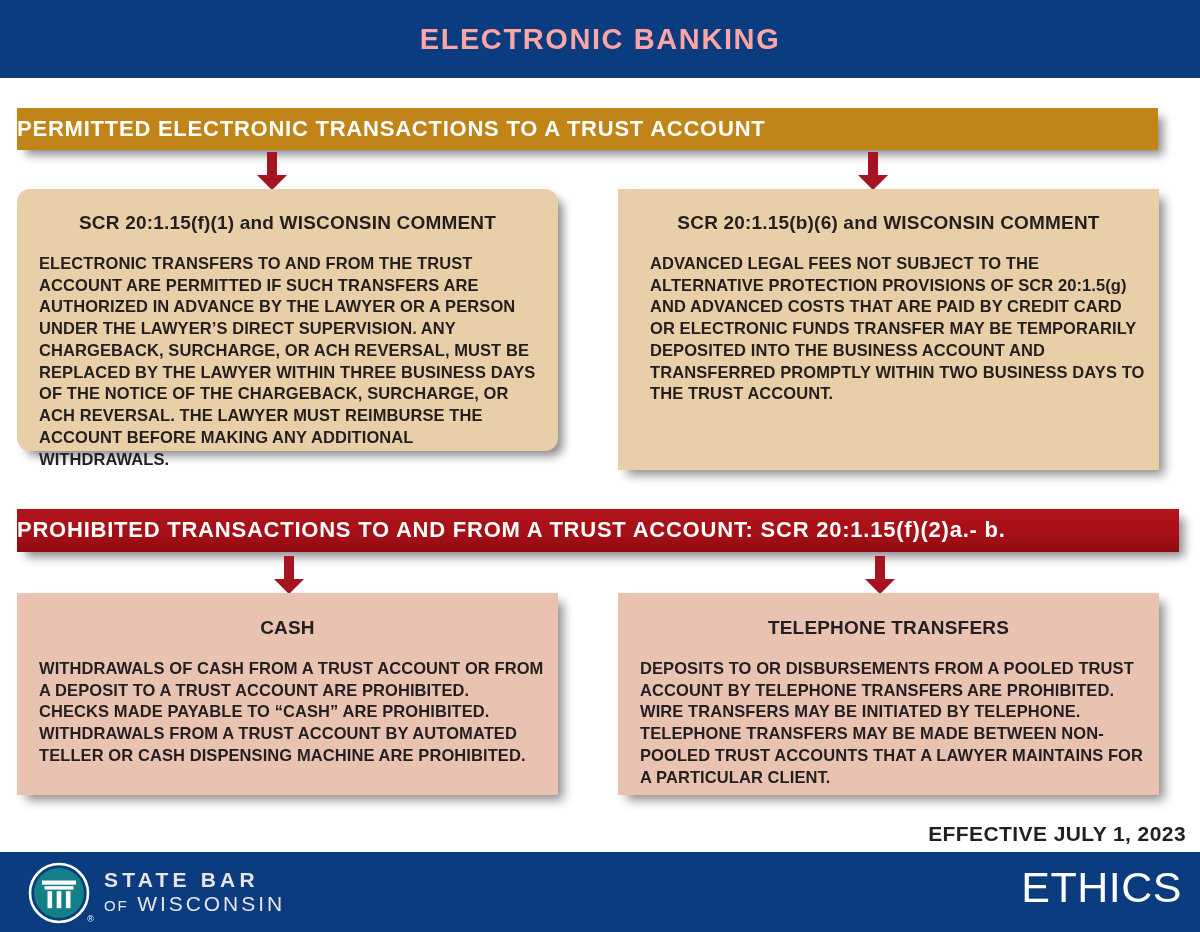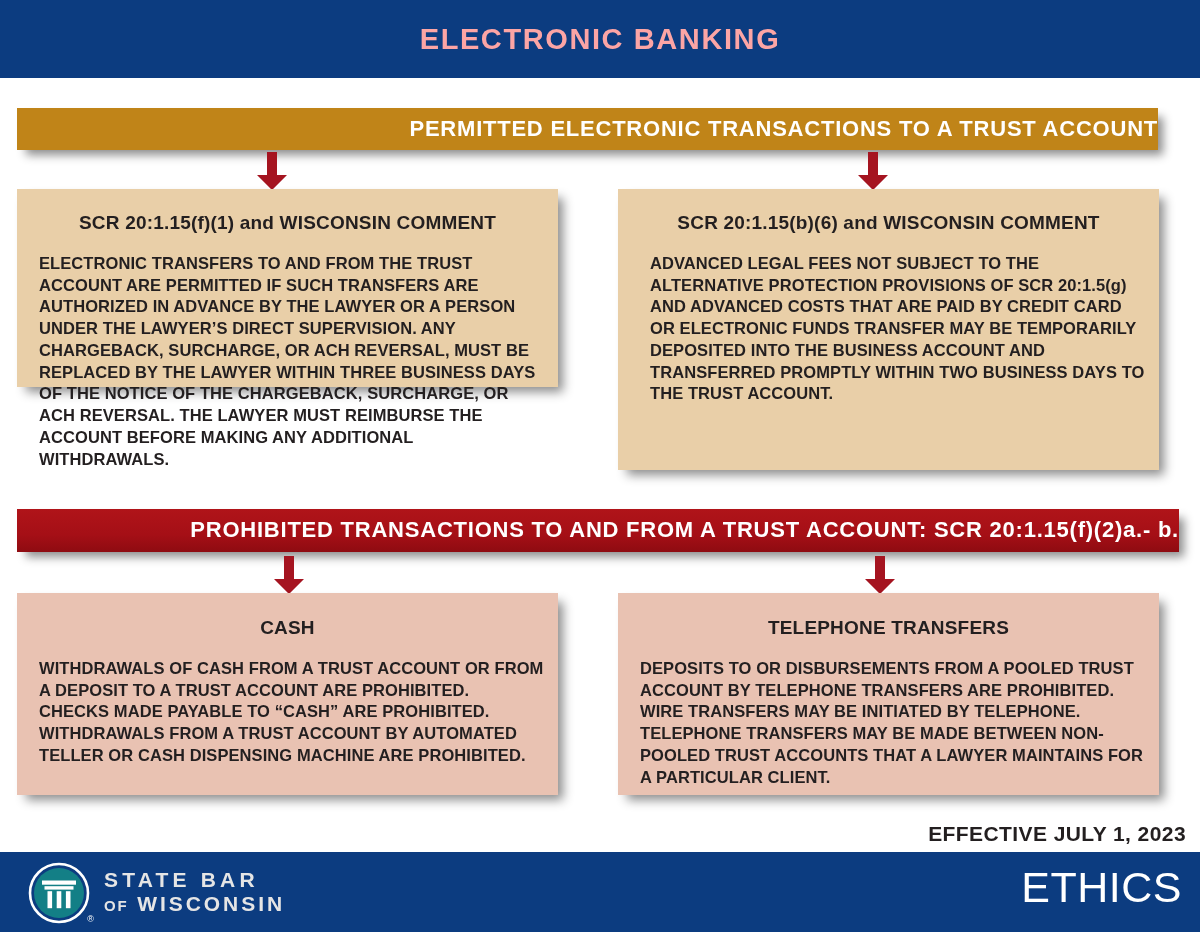--- a/index.html
+++ b/index.html
@@ -35,21 +35,21 @@
     font-weight: bold;
     letter-spacing: 0.055em;
     text-align: center;
   }
 
   
   .banner {
     position: absolute;
     display: flex;
     align-items: center;
-    justify-content: flex-end;
+    justify-content: flex-start;
     box-shadow: 7px 7px 9px -2px rgba(0,0,0,0.45);
   }
   .banner .banner-text {
     color: #ffffff;
     font-weight: bold;
     letter-spacing: 0.035em;
     text-align: center;
     line-height: 1.1;
   }
   .banner-permitted {
@@ -94,21 +94,21 @@
   .card-body {
     font-size: 16.5px;
     font-weight: bold;
     color: #231f20;
     line-height: 1.32;
     letter-spacing: 0.005em;
     white-space: pre-line;
   }
 
   
-  .card-permitted-left  { left: 17px;  top: 189px; width: 541px; height: 198px; }
+  .card-permitted-left  { left: 17px;  top: 189px; width: 541px; height: 262px; border-radius: 13px; }
   .card-permitted-right { left: 618px; top: 189px; width: 541px; height: 281px; }
   .card-prohibited-left  { left: 17px;  top: 593px; width: 541px; height: 202px; }
   .card-prohibited-right { left: 618px; top: 593px; width: 541px; height: 202px; }
 
   .card-permitted-left .card-heading,
   .card-permitted-right .card-heading { padding: 23px 18px 0 18px; }
   .card-permitted-left .card-body   { padding: 18px 14px 0 22px; }
   .card-permitted-right .card-body  { padding: 18px 14px 0 32px; }
 
   .card-prohibited-left .card-heading,
@@ -158,21 +158,21 @@
   }
   .bar-wordmark .l1 {
     display: block;
     font-size: 21px;
     font-weight: bold;
     letter-spacing: 0.20em;
   }
   .bar-wordmark .l2 {
     display: block;
     font-size: 21px;
-    font-weight: bold;
+    font-weight: normal;
     letter-spacing: 0.14em;
   }
   .bar-wordmark .l2 .small {
     font-size: 15px;
     letter-spacing: 0.12em;
   }
   .footer-right {
     position: absolute;
     right: 18px; top: 14px;
     display: flex;

